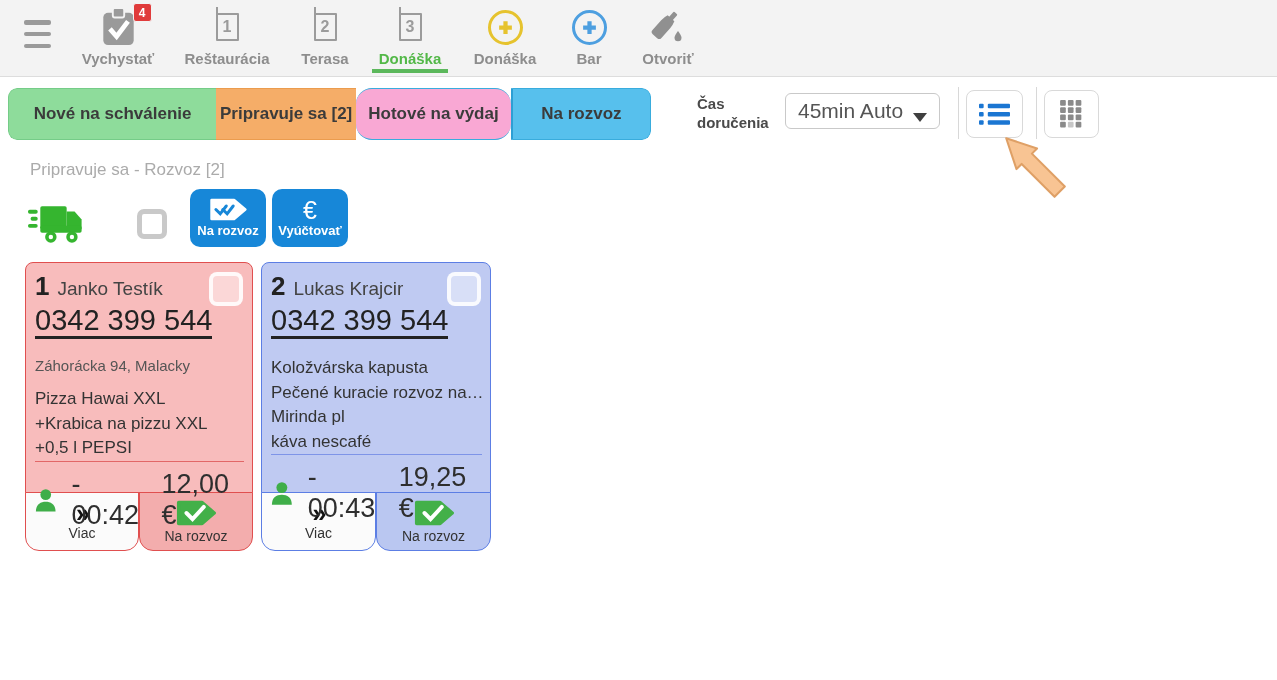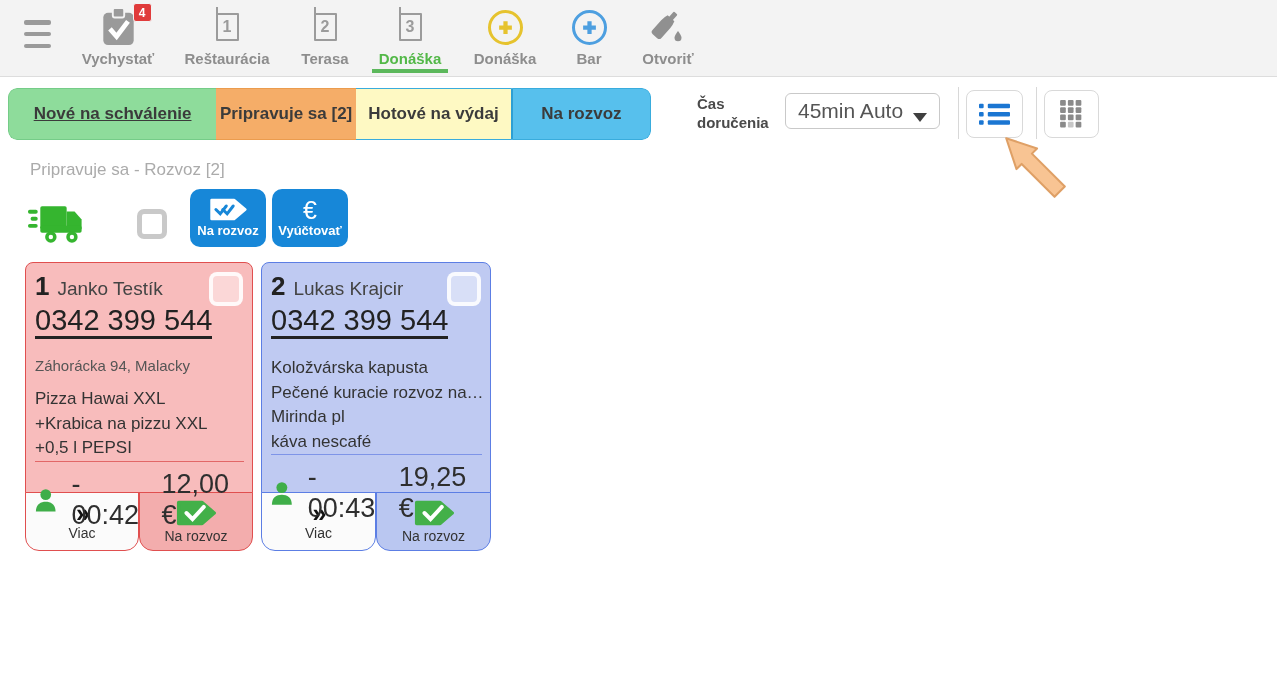--- a/index.html
+++ b/index.html
@@ -38,23 +38,23 @@
   .numsq::before { content:""; position:absolute; left:-2px; top:-8px; width:2px; height:8px; background:#9b9b9b; }
   .pluscirc { width:35px; height:35px; border-radius:50%; border:3px solid; display:flex; align-items:center; justify-content:center; }
   .pluscirc.yellow { border-color:#e6c32e; }
   .pluscirc.blue   { border-color:#4d9fe0; }
 
   
   .seg-tabs { position:absolute; left:8px; top:88px; width:643px; height:52px; display:flex;
               border-radius:9px; overflow:hidden; }
   .seg { display:flex; align-items:center; justify-content:center; font-size:17px; font-weight:700;
          color:#3b3b3b; cursor:pointer; }
-  .seg1 { width:226px; background:#8edc9b; border:1px solid #75cc88; border-right:none; border-radius:9px 0 0 9px;text-decoration:underline; }
+  .seg1 { width:226px; background:#8edc9b; border:1px solid #75cc88; border-right:none; border-radius:9px 0 0 9px; }
   .seg2 { width:152px; background:#f5ad68; border-top:1px solid #eb9c4e; border-bottom:1px solid #eb9c4e; }
-  .seg3 { width:168px; background:#fef9c3; border-top:1px solid #39acdd; border-bottom:1px solid #39acdd; }
+  .seg3 { width:168px; background:#f9a8d4; border-top:1px solid #39acdd; border-bottom:1px solid #39acdd;border-radius:16px; }
   .seg4 { width:152px; background:#57c0ed; border:1px solid #39acdd; border-left:2px solid #2d9fd4;
           border-radius:0 9px 9px 0; }
 
   .dt-label { position:absolute; left:697px; top:94px; width:84px; font-size:15px; font-weight:700;
               color:#4a4a4a; line-height:19px; }
   .select { position:absolute; left:785px; top:93px; width:155px; height:36px; background:#fff;
             border:1px solid #c9c9c9; border-radius:6px; display:flex; align-items:center;
             padding:0 34px 0 12px; font-size:21px; color:#555; cursor:pointer; }
   .caret { position:absolute; right:12px; top:19px; width:0; height:0;
            border-left:7px solid transparent; border-right:7px solid transparent;

